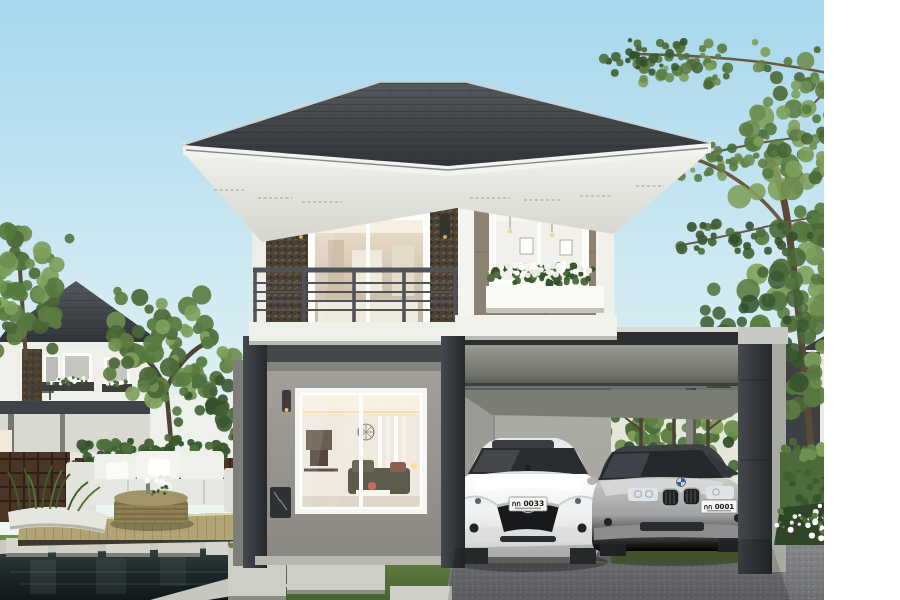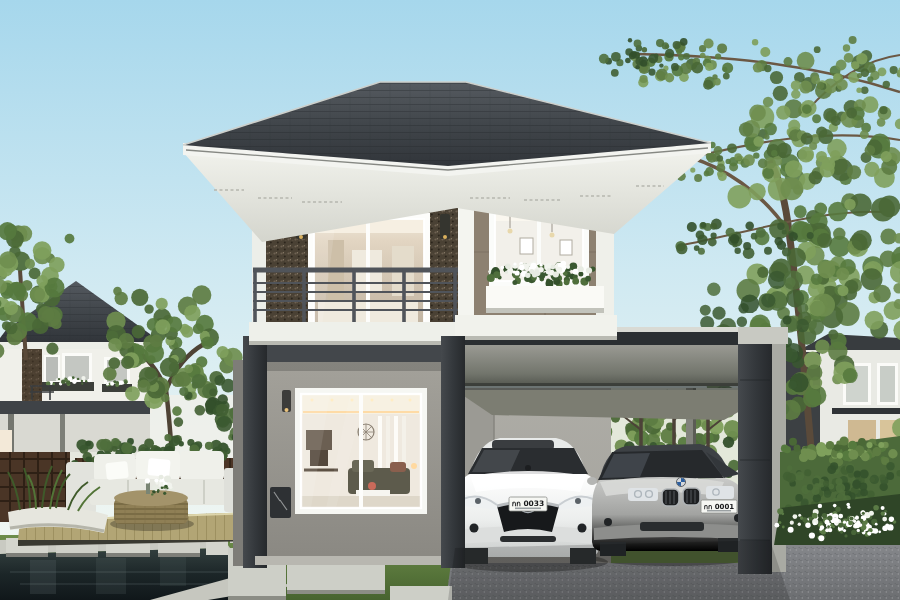--- a/index.html
+++ b/index.html
@@ -1,16 +1,16 @@
 <!DOCTYPE html>
 <html><head>
 <meta charset="utf-8">
 <style>
   html,body{margin:0;padding:0;background:#ffffff;}
-  #stage{position:relative;width:900px;height:600px;overflow:hidden;
+  #stage{position:relative;width:824px;height:600px;overflow:hidden;
          font-family:"DejaVu Sans", sans-serif;}
   #stage svg{position:absolute;left:0;top:0;display:block;}
   .plate-text{font-family:"DejaVu Sans", sans-serif;font-weight:bold;}
 </style>
 </head>
 <body>
 
 <div id="stage">
 <svg width="900" height="600" viewBox="0 0 900 600">
   <defs>

